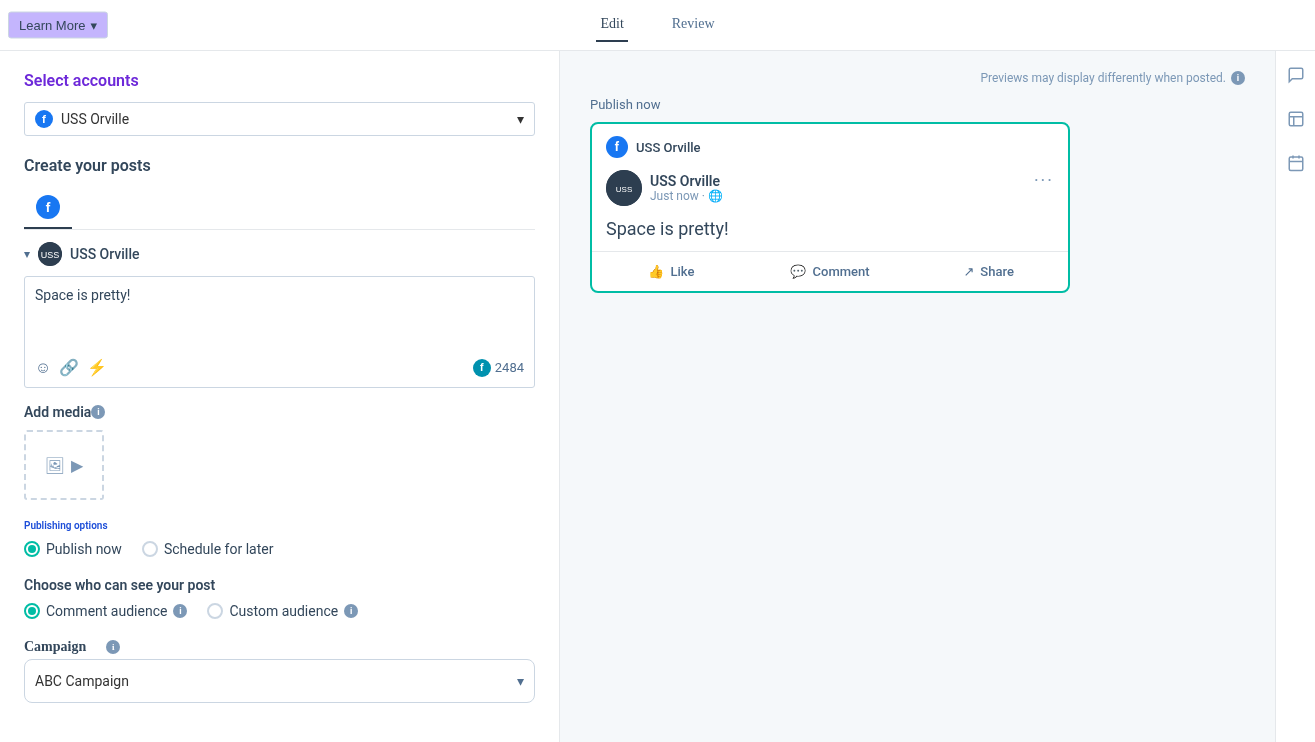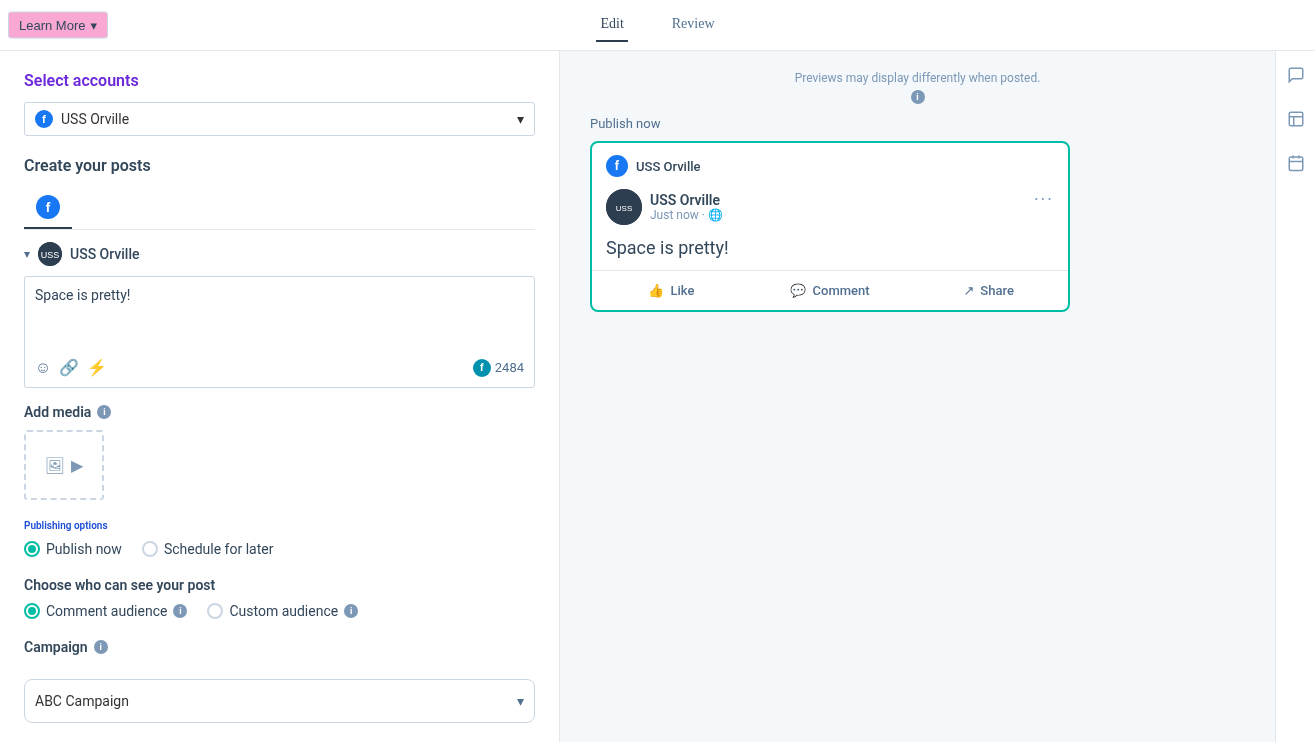--- a/index.html
+++ b/index.html
@@ -12,21 +12,21 @@
       justify-content: center;
       padding: 8px 16px;
       border-bottom: 1px solid #e5e8eb;
       position: relative;
     }
     .learn-more-btn {
       position: absolute;
       left: 8px;
       top: 50%;
       transform: translateY(-50%);
-      background: #f9a8d4;
+      background: #c4b5fd;
       border: 1px solid #cbd6e2;
       border-radius: 3px;
       padding: 5px 10px;
       font-size: 13px;
       cursor: pointer;
       color: #33475b;
       display: flex;
       align-items: center;
       gap: 5px;
     }
@@ -214,21 +214,21 @@
       justify-content: center;
       color: white;
       font-size: 10px;
       font-weight: bold;
     }
 
     
     .add-media-label {
       display: flex;
       align-items: center;
-      gap: 6px;
+      gap: 0;
       font-size: 14px;
       font-weight: 600;
       color: #33475b;
       margin-bottom: 10px;
     }
     .info-icon {
       width: 14px;
       height: 14px;
       background: #7c98b6;
       border-radius: 50%;
@@ -300,25 +300,26 @@
     .audience-label {
       font-size: 14px;
       font-weight: 600;
       color: #33475b;
       margin-bottom: 10px;
     }
 
     .campaign-label {
       display: flex;
       align-items: center;
-      gap: 6px;
+      gap: 20px;
       font-size: 14px;
       font-weight: 600;
       color: #33475b;
-      margin-bottom: 24px;
+      margin-bottom: 4px;
+      font-family: Liberation Serif, serif;
     }
     .campaign-dropdown {
       display: flex;
       align-items: flex-start;
       justify-content: space-between;
       border: 1px solid #cbd6e2;
       border-radius: 8px;
       padding: 13px 10px;
       cursor: pointer;
     }
@@ -331,21 +332,20 @@
       overflow-y: auto;
     }
     .preview-note {
       display: flex;
       align-items: center;
       justify-content: flex-end;
       gap: 5px;
       font-size: 12px;
       color: #7c98b6;
       margin-bottom: 12px;
-      flex-direction: column;
     }
     .publish-now-label {
       font-size: 13px;
       color: #516f90;
       margin-bottom: 10px;
     }
 
     
     .fb-preview-card {
       background: #fff;

